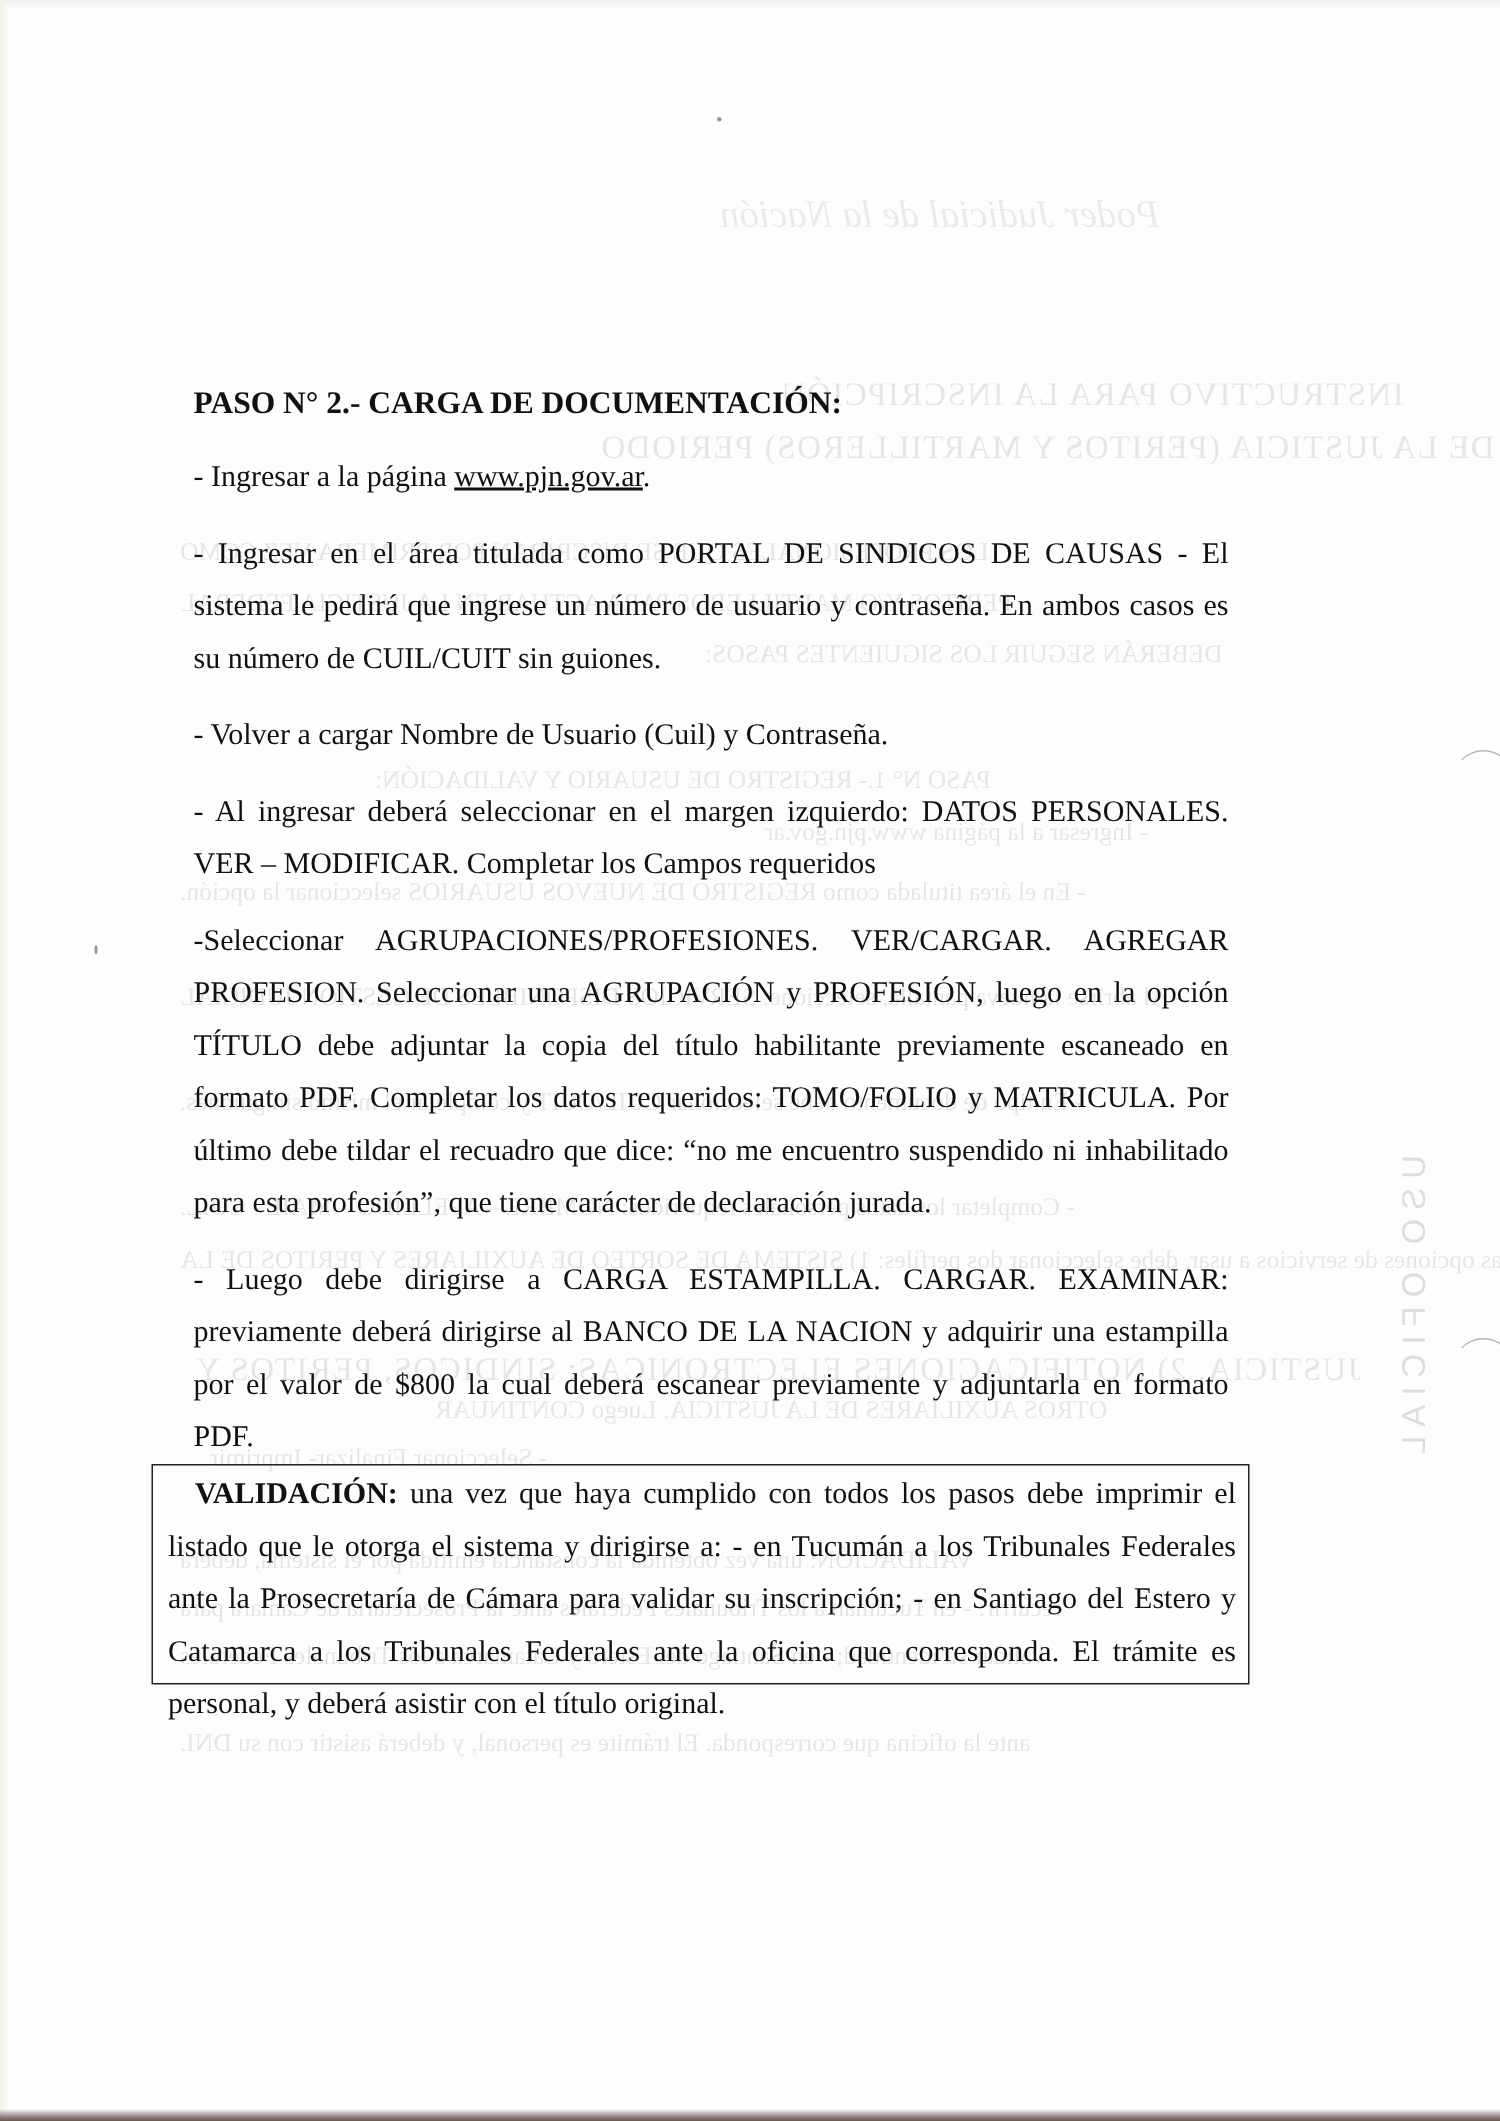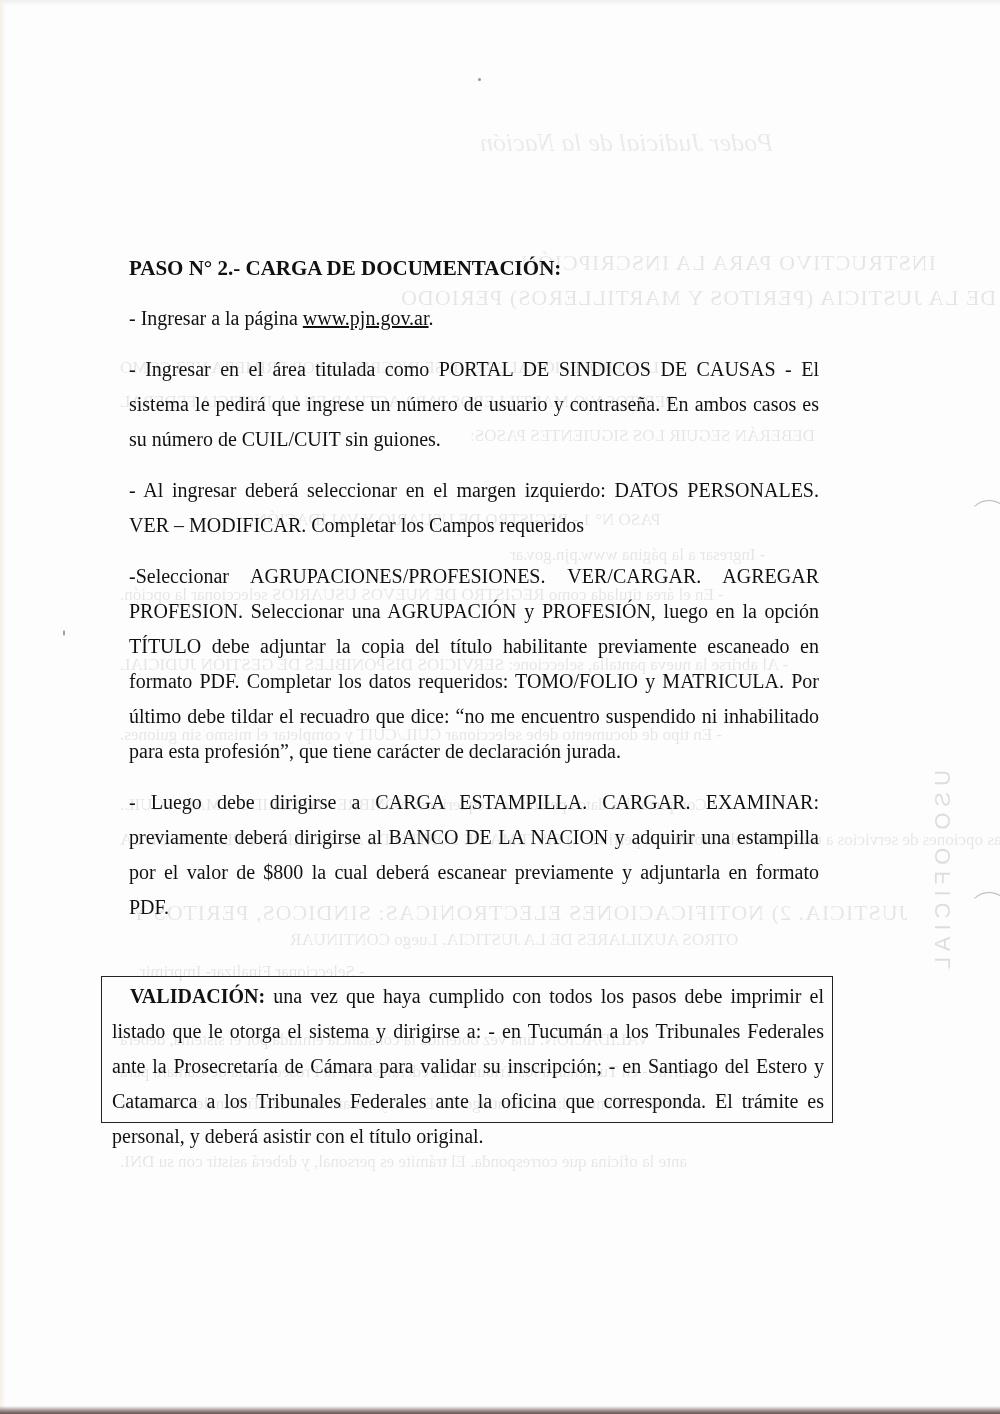--- a/index.html
+++ b/index.html
@@ -81,20 +81,21 @@
   <div class="speck" style="left:63px; top:630px; width:2px; height:6px;"></div>
   <div class="arc" style="left:968px; top:500px; width:40px; height:40px;"></div>
   <div class="arc" style="left:968px; top:892px; width:40px; height:40px;"></div>
 
   <div class="content">
     <p class="heading">PASO N° 2.- CARGA DE DOCUMENTACIÓN:</p>
     <p>
       <span>-  Ingresar a la página </span><span class="link">www.pjn.gov.ar</span><span>.</span>
     </p>
     <p>- Ingresar en el área titulada como    PORTAL  DE  SINDICOS  DE  CAUSAS  -    El sistema le pedirá que ingrese un número de usuario y contraseña. En ambos casos es su número de CUIL/CUIT sin guiones.</p>
+    <p>- Volver a cargar Nombre de Usuario (Cuil) y Contraseña.</p>
     <p>- Al ingresar deberá seleccionar en el margen izquierdo: DATOS PERSONALES. VER – MODIFICAR. Completar los Campos requeridos</p>
     <p>-Seleccionar   AGRUPACIONES/PROFESIONES.   VER/CARGAR.   AGREGAR PROFESION. Seleccionar una AGRUPACIÓN y PROFESIÓN, luego en la opción TÍTULO debe adjuntar la copia del título habilitante previamente escaneado en formato PDF. Completar los datos requeridos: TOMO/FOLIO y MATRICULA. Por último debe tildar el recuadro que dice: “no me encuentro suspendido ni inhabilitado para esta profesión”, que tiene carácter de declaración jurada.</p>
     <p>-  Luego  debe  dirigirse  a  CARGA  ESTAMPILLA.  CARGAR.  EXAMINAR: previamente deberá dirigirse al BANCO DE LA NACION y adquirir una estampilla por el valor de $800 la cual deberá escanear previamente y adjuntarla en formato PDF.</p>
   </div>
 
   <div class="validation-box">
     <span class="indent"></span><span class="lead">VALIDACIÓN:</span><span> una vez que haya cumplido con todos los pasos debe imprimir el listado que le otorga el sistema y dirigirse a: - en Tucumán a los Tribunales Federales ante la Prosecretaría de Cámara para validar su inscripción; - en Santiago del Estero y Catamarca a los Tribunales Federales ante la oficina que corresponda. El trámite es personal, y deberá asistir con el título original.</span>
   </div>
 </div>
 

